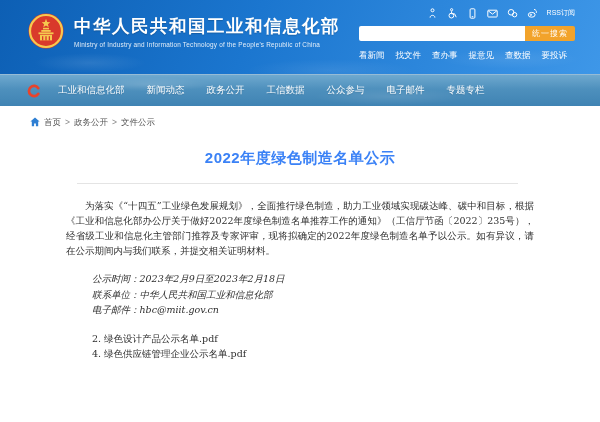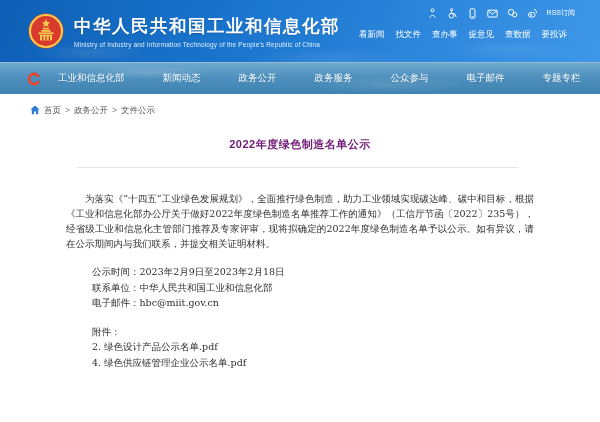--- a/index.html
+++ b/index.html
@@ -1,21 +1,21 @@
 <!DOCTYPE html>
 <html><head>
 <meta charset="utf-8">
 <style>
   * { margin:0; padding:0; box-sizing:border-box; }
   body { font-family:"Liberation Sans", sans-serif; background:#ffffff; }
   .page { position:relative; width:600px; height:422px; background:#fff; overflow:hidden; margin:0 auto; }
 
   
   .hdr {
-    position:relative; height:62px;
+    position:relative; height:74px;
     background:linear-gradient(112deg,#0d5fb4 0%,#1b76cf 42%,#3e97e8 100%);
   }
   .hdr::after { 
     content:""; position:absolute; inset:0;
     background:
       radial-gradient(80px 14px at 15% 85%, rgba(255,255,255,.10), transparent 70%),
       radial-gradient(120px 16px at 55% 95%, rgba(255,255,255,.08), transparent 70%),
       radial-gradient(100px 14px at 85% 80%, rgba(255,255,255,.08), transparent 70%);
     pointer-events:none;
   }
@@ -42,36 +42,36 @@
     position:relative;
   }
   .nav::after {
     content:""; position:absolute; inset:0;
     background:
       radial-gradient(90px 10px at 25% 30%, rgba(255,255,255,.14), transparent 70%),
       radial-gradient(110px 12px at 65% 70%, rgba(255,255,255,.10), transparent 70%);
     pointer-events:none;
   }
   .nav-logo { display:inline-flex; width:14px; height:14px; margin-right:17px; z-index:1; }
-  .nav-items { display:flex; gap:38px; z-index:1;text-align:center; }
+  .nav-items { display:flex; gap:22px; z-index:1;text-align:center; }
   .nav-items a { color:#fff; font-size:9.5px; text-decoration:none; white-space:nowrap; cursor:pointer; text-shadow:0 1px 1px rgba(0,0,0,.12); }
 
   
   .content { background:#fff; }
   .breadcrumb { display:flex; align-items:flex-start; gap:4px; margin:11px 0 0 30px; font-size:8.5px; color:#555; }
   .breadcrumb .crumb { cursor:pointer; }
   .breadcrumb .sep { color:#888; }
   .bc-home { display:inline-flex; width:10px; height:10px; }
 
   .article { padding:0 66px; font-family:"DejaVu Serif","Liberation Serif",serif; }
-  .art-title { text-align:center; font-size:11px; font-weight:bold; color:#701a75; margin-top:20px; font-family:"Liberation Sans",sans-serif; letter-spacing:.5px; }
+  .art-title { text-align:center; font-size:15px; font-weight:bold; color:#3b82f6; margin-top:20px; font-family:"Liberation Sans",sans-serif; letter-spacing:.5px; }
   .divider { border:none; border-top:1px solid #e4e4e4; margin:15px 16px 0 11px; }
-  .para { margin-top:23px; text-indent:2em; font-size:9.5px; line-height:15px; color:#2e2e2e; text-align:justify; }
+  .para { margin-top:14px; text-indent:2em; font-size:9.5px; line-height:15px; color:#2e2e2e; text-align:justify; }
   .info { margin-top:13px; padding-left:26px; }
-  .info div { font-size:9.5px; line-height:15.5px; color:#2e2e2e; }
+  .info div { font-size:9.5px; line-height:15.5px; color:#2e2e2e;font-style:italic; }
   .attach { margin-top:13px; padding-left:26px; }
   .attach-label { font-size:9.5px; line-height:15.5px; color:#2e2e2e; }
   .attach-item { font-size:9.5px; line-height:15.5px; color:#2e2e2e; cursor:pointer; }
 </style>
 </head>
 <body>
 
 <div class="page">
 
   <header class="hdr">
@@ -131,20 +131,24 @@
         </span>
         <span class="hicon">
           <svg viewBox="0 0 11 11" width="11" height="11" fill="none" stroke="#fff" stroke-width="1">
             <ellipse cx="4.7" cy="6.8" rx="3.4" ry="2.4"></ellipse>
               <circle cx="3.9" cy="6.8" r="0.7"></circle>
               <path d="M7 1.4 C9 1.7 9.8 3.2 9.3 4.9"></path>
           </svg>
         </span>
         <span class="rss">RSS订阅</span>
       </div>
+      <div class="search-row">
+        <input type="text" value="" style="">
+        <button>统一搜索</button>
+      </div>
       <div class="quick-links">
         <span>看新闻</span>
         <span>找文件</span>
         <span>查办事</span>
         <span>提意见</span>
         <span>查数据</span>
         <span>要投诉</span>
       </div>
     </div>
   </header>
@@ -152,21 +156,21 @@
   <nav class="nav">
     <span class="nav-logo">
       <svg viewBox="0 0 14 14" width="14" height="14">
         <path d="M11.3 4.2 A5.1 5.1 0 1 0 11.3 9.8" fill="none" stroke="#e8432c" stroke-width="2.7" stroke-linecap="round"></path>
       </svg>
     </span>
     <div class="nav-items">
       <a>工业和信息化部</a>
       <a>新闻动态</a>
       <a>政务公开</a>
-      <a>政务服务</a>
+      <a>工信数据</a>
       <a>公众参与</a>
       <a>电子邮件</a>
       <a>专题专栏</a>
     </div>
   </nav>
 
   <main class="content">
     <div class="breadcrumb">
       <span class="bc-home">
         <svg viewBox="0 0 10 10" width="10" height="10">
@@ -185,19 +189,18 @@
       <hr class="divider">
       <p class="para">为落实《“十四五”工业绿色发展规划》，全面推行绿色制造，助力工业领域实现碳达峰、碳中和目标，根据《工业和信息化部办公厅关于做好2022年度绿色制造名单推荐工作的通知》（工信厅节函〔2022〕235号），经省级工业和信息化主管部门推荐及专家评审，现将拟确定的2022年度绿色制造名单予以公示。如有异议，请在公示期间内与我们联系，并提交相关证明材料。</p>
 
       <div class="info">
         <div>公示时间：2023年2月9日至2023年2月18日</div>
         <div>联系单位：中华人民共和国工业和信息化部</div>
         <div>电子邮件：hbc@miit.gov.cn</div>
       </div>
 
       <div class="attach">
-        <div class="attach-label">附件：</div>
         <div class="attach-item">2. 绿色设计产品公示名单.pdf</div>
         <div class="attach-item">4. 绿色供应链管理企业公示名单.pdf</div>
       </div>
     </article>
   </main>
 </div>
 
 </body></html>

